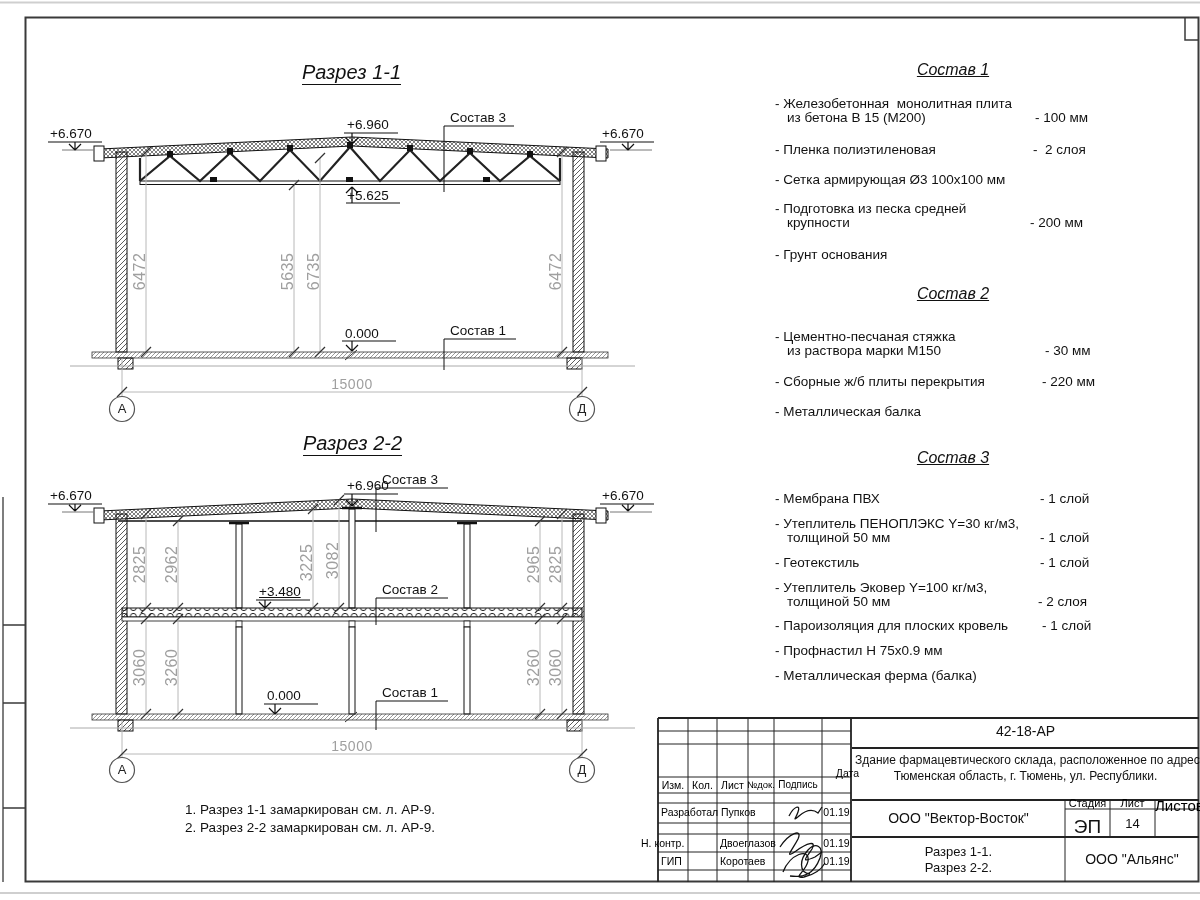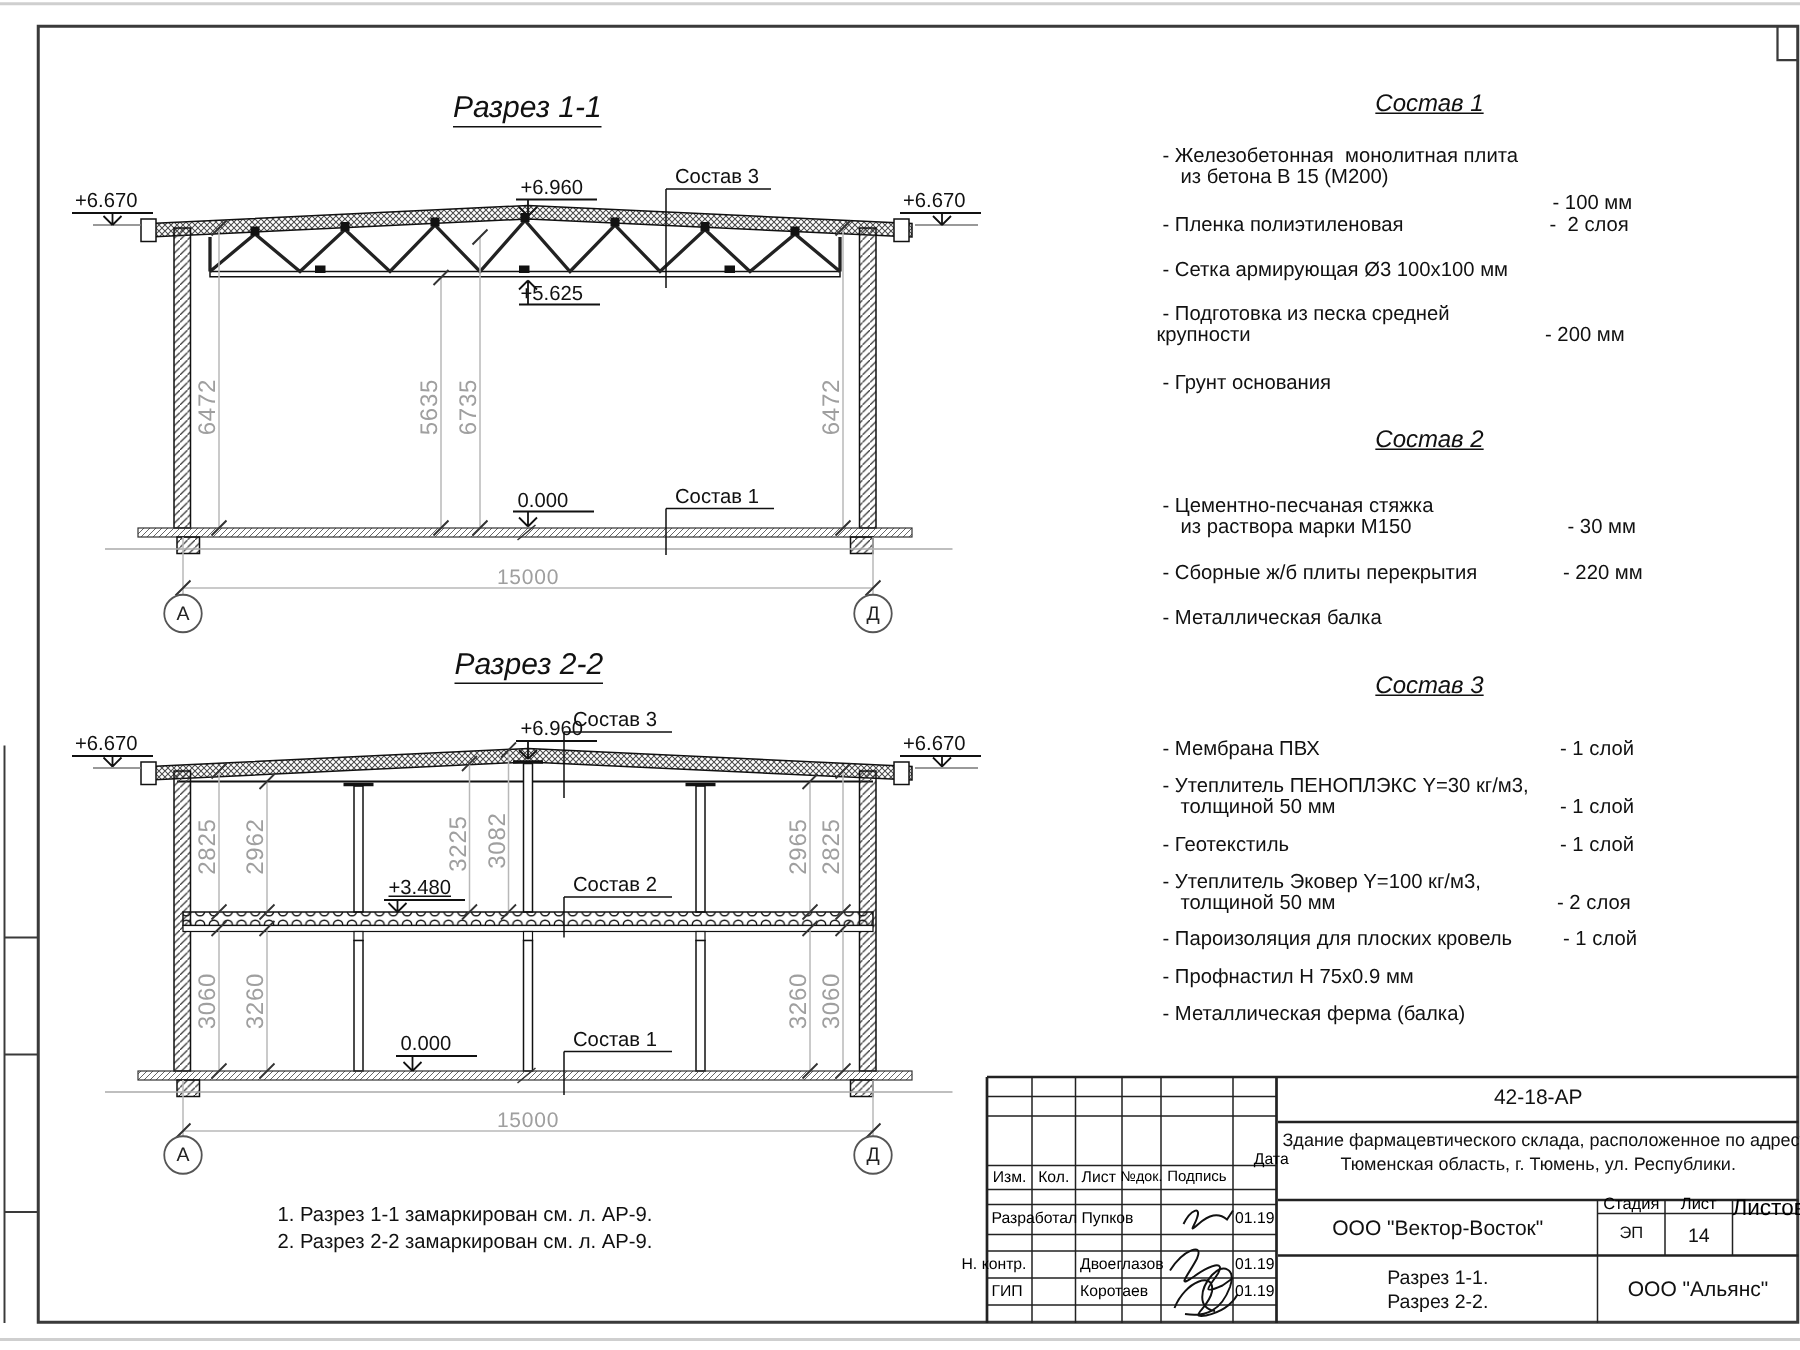--- a/index.html
+++ b/index.html
@@ -222,26 +222,26 @@
 <div class="t vdim" style="left:142px;top:659px;">3260</div>
 <div class="t vdim" style="left:504px;top:659px;">3260</div>
 <div class="t vdim" style="left:526px;top:659px;">3060</div>
 <div class="t spandim" style="left:322px;top:739px;">15000</div>
 <div class="t ax" style="left:112px;top:763px;">А</div>
 <div class="t ax" style="left:572px;top:763px;">Д</div>
 
 <div class="t comp-head" style="left:868px;top:62px;">Состав 1</div>
 <div class="t" style="left:775px;top:97px;">- Железобетонная  монолитная плита</div>
 <div class="t" style="left:787px;top:111px;">из бетона В 15 (М200)</div>
-<div class="t" style="left:1035px;top:111px;margin-top:17px;">- 100 мм</div>
+<div class="t" style="left:1035px;top:111px;">- 100 мм</div>
 <div class="t" style="left:775px;top:143px;">- Пленка полиэтиленовая</div>
 <div class="t" style="left:1033px;top:143px;">-  2 слоя</div>
 <div class="t" style="left:775px;top:173px;">- Сетка армирующая Ø3 100х100 мм</div>
 <div class="t" style="left:775px;top:202px;">- Подготовка из песка средней</div>
-<div class="t" style="left:771px;top:216px;">крупности</div>
+<div class="t" style="left:787px;top:216px;">крупности</div>
 <div class="t" style="left:1030px;top:216px;">- 200 мм</div>
 <div class="t" style="left:775px;top:248px;">- Грунт основания</div>
 
 <div class="t comp-head" style="left:868px;top:286px;">Состав 2</div>
 <div class="t" style="left:775px;top:330px;">- Цементно-песчаная стяжка</div>
 <div class="t" style="left:787px;top:344px;">из раствора марки М150</div>
 <div class="t" style="left:1045px;top:344px;">- 30 мм</div>
 <div class="t" style="left:775px;top:375px;">- Сборные ж/б плиты перекрытия</div>
 <div class="t" style="left:1042px;top:375px;">- 220 мм</div>
 <div class="t" style="left:775px;top:405px;">- Металлическая балка</div>
@@ -265,21 +265,21 @@
 <div class="t note" style="left:185px;top:803px;">1. Разрез 1-1 замаркирован см. л. АР-9.</div>
 <div class="t note" style="left:185px;top:821px;">2. Разрез 2-2 замаркирован см. л. АР-9.</div>
 
 <div class="t tbc" style="left:852px;top:724px;width:347px;font-size:14px;">42-18-АР</div>
 <div class="t tbc" style="left:855px;top:754px;width:341px;font-size:12px;">Здание фармацевтического склада, расположенное по адресу:</div>
 <div class="t tbc" style="left:855px;top:770px;width:341px;font-size:12px;">Тюменская область, г. Тюмень, ул. Республики.</div>
 <div class="t tbc" style="left:852px;top:811px;width:213px;font-size:14px;">ООО "Вектор-Восток"</div>
 <div class="t tbc tb" style="left:1065px;top:798px;width:45px;font-size:11px;">Стадия</div>
 <div class="t tbc tb" style="left:1110px;top:798px;width:45px;font-size:11px;">Лист</div>
 <div class="t tbc tb" style="left:1155px;top:798px;width:44px;font-size:15px;">Листов</div>
-<div class="t tbc" style="left:1065px;top:817px;width:45px;font-size:11px;">ЭП</div>
+<div class="t tbc" style="left:1065px;top:817px;width:45px;font-size:19px;">ЭП</div>
 <div class="t tbc" style="left:1110px;top:817px;width:45px;font-size:13px;">14</div>
 <div class="t tbc" style="left:852px;top:845px;width:213px;font-size:13px;">Разрез 1-1.</div>
 <div class="t tbc" style="left:852px;top:861px;width:213px;font-size:13px;">Разрез 2-2.</div>
 <div class="t tbc" style="left:1065px;top:852px;width:134px;font-size:14px;">ООО "Альянс"</div>
 <div class="t tbc tb" style="left:658px;top:780px;width:30px;">Изм.</div>
 <div class="t tbc tb" style="left:688px;top:780px;width:29px;">Кол.</div>
 <div class="t tbc tb" style="left:717px;top:780px;width:31px;">Лист</div>
 <div class="t tbc tb" style="left:747px;top:780px;width:28px;font-size:9.5px;">№док.</div>
 <div class="t tbc tb" style="left:774px;top:780px;width:48px;font-size:10px;">Подпись</div>
 <div class="t tbc tb" style="left:822px;top:768px;width:51px;">Дата</div>

